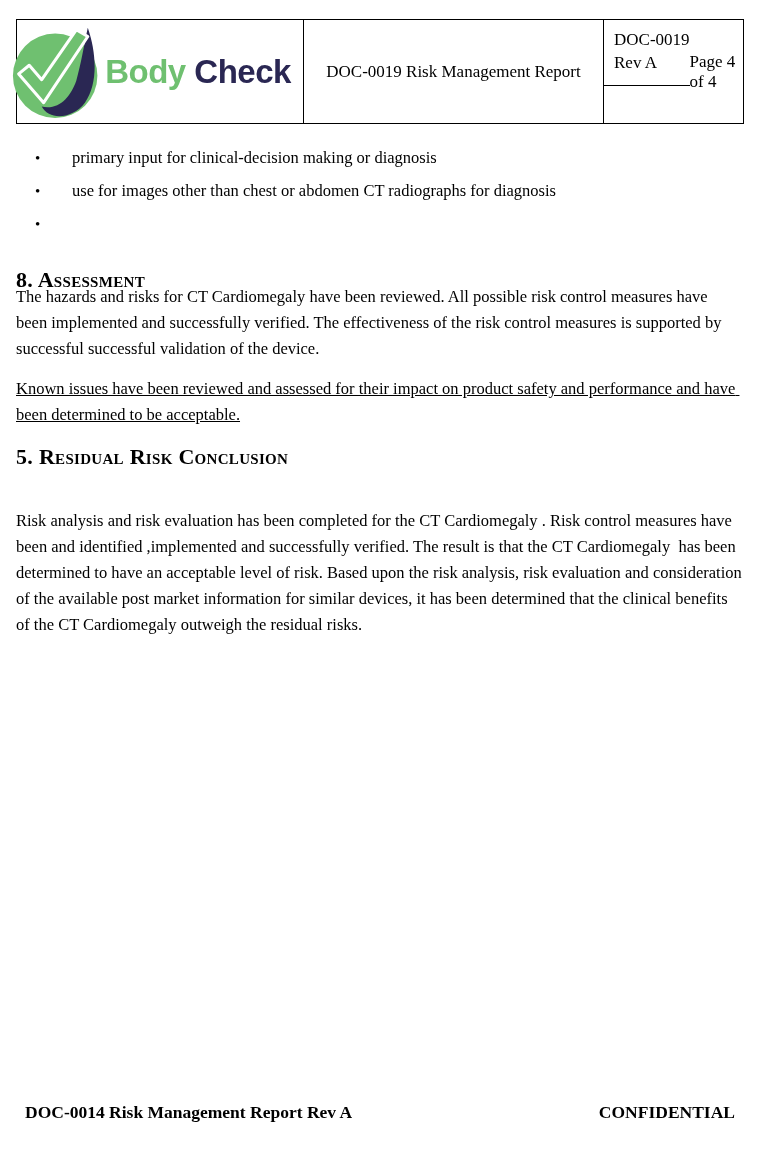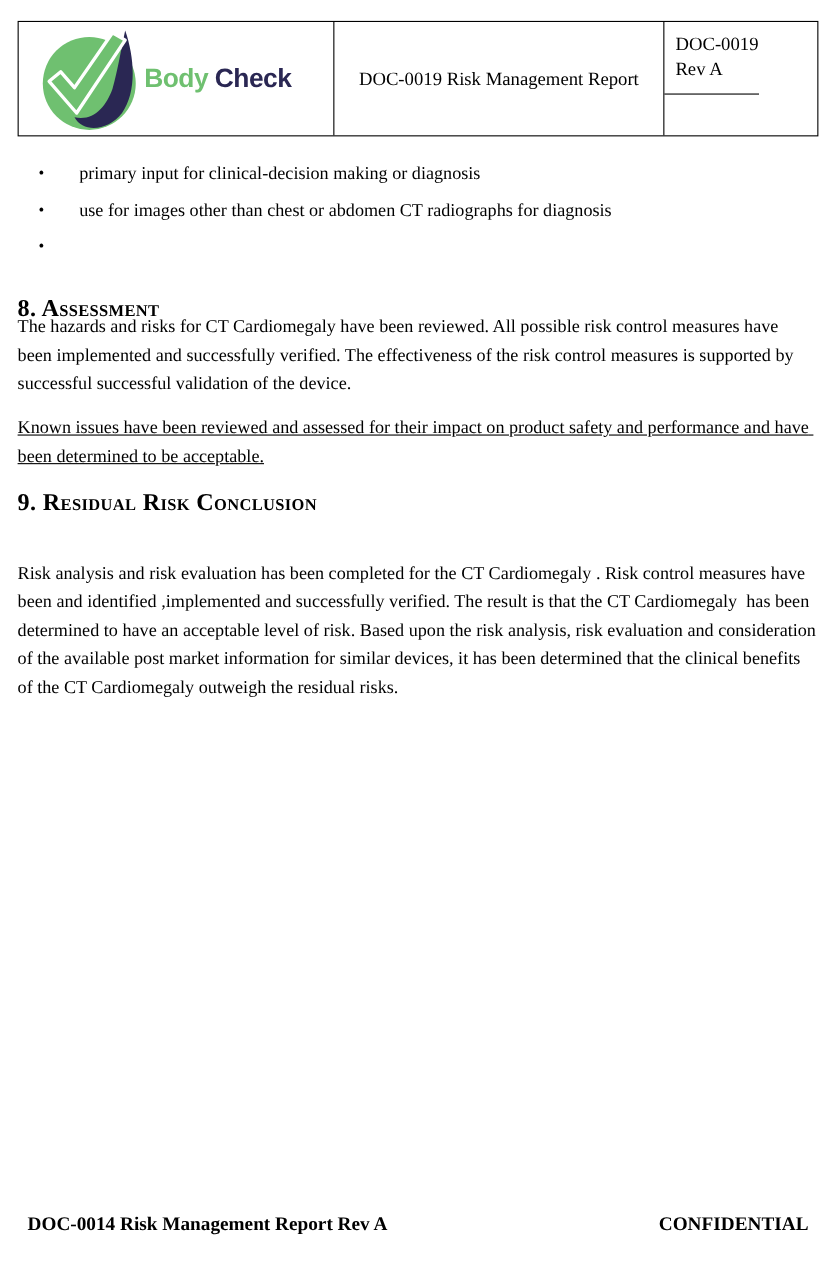--- a/index.html
+++ b/index.html
@@ -62,21 +62,21 @@
   .lg-green { fill: var(--logo-green, #6fc070); }
   .lg-navy  { fill: var(--logo-navy, #2a2753); }
   .lg-check {
     fill: var(--logo-green, #6fc070);
     stroke: #ffffff;
     stroke-width: 3.2;
     stroke-linejoin: round;
   }
   .logo-text {
     font-family: "Liberation Sans", sans-serif;
-    font-size: 24px;
+    font-size: 33px;
     font-weight: 600;
     letter-spacing: -0.5px;
     white-space: nowrap;
     margin-left: -4px;
   }
   .logo-body  { color: var(--logo-green, #6fc070); }
   .logo-check-word { color: var(--logo-navy, #2a2753); }
 
   
   .bullet-list {
@@ -155,20 +155,21 @@
       </span>
     </div>
 
     <div class="cell title-cell">DOC-0019 Risk Management Report</div>
 
     <div class="right-col">
       <div class="doc-cell">
         <div>DOC-0019</div>
         <div>Rev A</div>
       </div>
+      <div class="cell page-cell">Page 4 of 4</div>
     </div>
   </header>
 
   <ul class="bullet-list">
     <li class="bullet-item">
       <span class="bullet-glyph">•</span>
       <span class="bullet-text">primary input for clinical-decision making or diagnosis</span>
     </li>
     <li class="bullet-item">
       <span class="bullet-glyph">•</span>
@@ -178,21 +179,21 @@
       <span class="bullet-glyph">•</span>
     </li>
   </ul>
 
   <h2 class="section-heading h8">8. Assessment</h2>
 
   <p class="body-para p1">The hazards and risks for CT Cardiomegaly have been reviewed. All possible risk control measures have been implemented and successfully verified. The effectiveness of the risk control measures is supported by successful successful validation of the device.</p>
 
   <p class="body-para p2">Known issues have been reviewed and assessed for their impact on product safety and performance and have been determined to be acceptable.</p>
 
-  <h2 class="section-heading h9">9. Residual Risk Conclusion</h2>
+  <h2 class="section-heading h9">5. Residual Risk Conclusion</h2>
 
   <p class="body-para p3">Risk analysis and risk evaluation has been completed for the CT Cardiomegaly . Risk control measures have been and identified ,implemented and successfully verified. The result is that the CT Cardiomegaly  has been determined to have an acceptable level of risk. Based upon the risk analysis, risk evaluation and consideration of the available post market information for similar devices, it has been determined that the clinical benefits of the CT Cardiomegaly outweigh the residual risks.</p>
 
   <footer class="doc-footer">
     <span>DOC-0014 Risk Management Report Rev A</span>
     <span>CONFIDENTIAL</span>
   </footer>
 
 </div>
 

